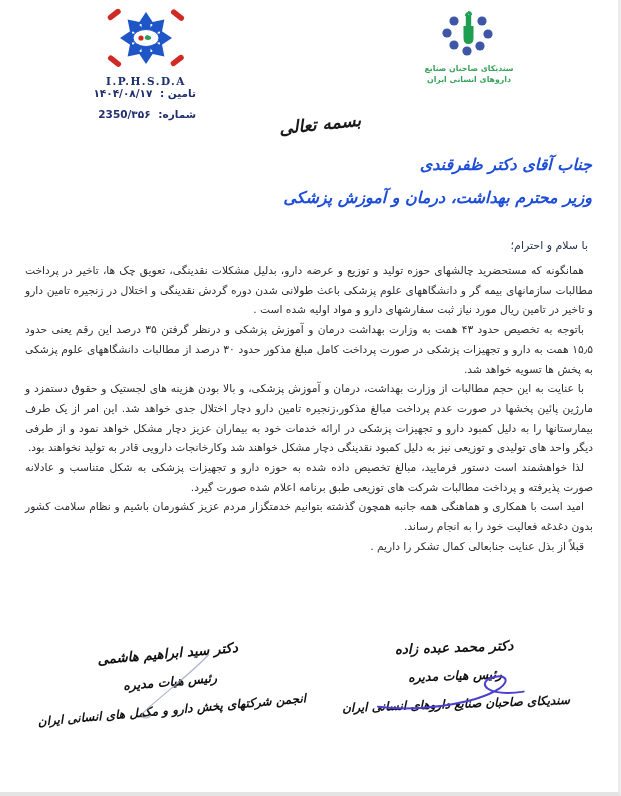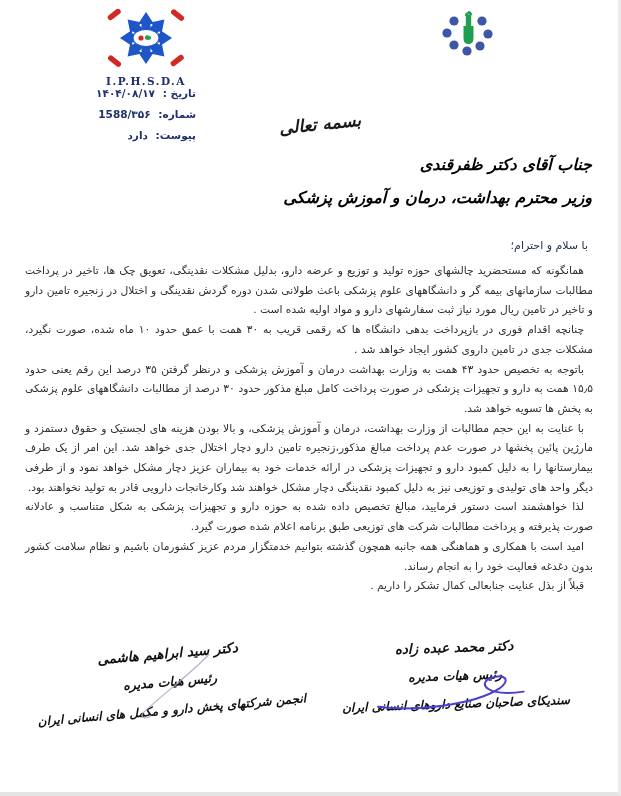--- a/index.html
+++ b/index.html
@@ -32,21 +32,21 @@
     color:#20306e;font-weight:bold;font-size:10.5px;
   }
   .meta-row{height:21px;line-height:21px;white-space:nowrap;}
   .meta-row .val{margin-right:4px;}
   .besmele{
     position:absolute;left:252px;top:114px;width:136px;text-align:center;
     font-size:17px;font-weight:bold;font-style:italic;color:#1a1a1a;
     transform:rotate(-6deg);direction:rtl;
   }
   
-  .recipient{position:absolute;right:26px;top:150px;direction:rtl;color:#000000;}
+  .recipient{position:absolute;right:26px;top:150px;direction:rtl;color:#1d4ed8;}
   .nastaliq{font-style:italic;font-weight:bold;}
   .recipient-name{font-size:16px;line-height:30px;}
   .recipient-title{font-size:16px;line-height:36px;}
   .salutation{
     position:absolute;right:30px;top:239px;direction:rtl;
     font-size:11px;color:#24324f;margin-left:18px;
   }
   
   .body-text{
     position:absolute;left:25px;right:25px;top:261px;
@@ -115,49 +115,48 @@
         <circle cx="73" cy="11" r="4.6"></circle>
       </g>
 
       <g fill="#1d9e50">
         <path d="M59 1 q4 0 4 4 q-4 1 -4 -4 Z"></path>
         <path d="M60 2 q-4 0 -4 4 q4 1 4 -4 Z"></path>
         <rect x="56.8" y="5" width="5.4" height="12"></rect>
         <path d="M54.5 16 h10 v12 q0 6 -5 6 q-5 0 -5 -6 Z"></path>
       </g>
     </svg>
+    <div class="org-lines">
+      <div>سندیکای صاحبان صنایع</div>
+      <div>داروهای انسانی ایران</div>
+    </div>
   </div>
 
   <div class="meta">
     <div class="meta-row">
-      <span>تاریخ :</span>
+      <span>تامین :</span>
       <span class="val">۱۴۰۴/۰۸/۱۷</span>
     </div>
     <div class="meta-row">
       <span>شماره:</span>
-      <span class="val">1588/۳۵۶</span>
-    </div>
-    <div class="meta-row">
-      <span>پیوست:</span>
-      <span class="val">دارد</span>
+      <span class="val">2350/۳۵۶</span>
     </div>
   </div>
 
   <div class="besmele">بسمه تعالی</div>
 
   <div class="recipient">
     <div class="recipient-name nastaliq">جناب آقای دکتر ظفرقندی</div>
     <div class="recipient-title nastaliq">وزیر محترم بهداشت، درمان و آموزش پزشکی</div>
   </div>
 
   <div class="salutation">با سلام و احترام؛</div>
 
   <div class="body-text">
     <p>همانگونه که مستحضرید چالشهای حوزه تولید و توزیع و عرضه دارو، بدلیل مشکلات نقدینگی، تعویق چک ها، تاخیر در پرداخت مطالبات سازمانهای بیمه گر و دانشگاههای علوم پزشکی باعث طولانی شدن دوره گردش نقدینگی و اختلال در زنجیره تامین دارو و تاخیر در تامین ریال مورد نیاز ثبت سفارشهای دارو و مواد اولیه شده است .</p>
-    <p>چنانچه اقدام فوری در بازپرداخت بدهی دانشگاه ها که رقمی قریب به ۳۰ همت با عمق حدود ۱۰ ماه شده، صورت نگیرد، مشکلات جدی در تامین داروی کشور ایجاد خواهد شد .</p>
     <p>باتوجه به تخصیص حدود ۴۳ همت به وزارت بهداشت درمان و آموزش پزشکی و درنظر گرفتن ۳۵ درصد این رقم یعنی حدود ۱۵٫۵ همت به دارو و تجهیزات پزشکی در صورت پرداخت کامل مبلغ مذکور حدود ۳۰ درصد از مطالبات دانشگاههای علوم پزشکی به پخش ها تسویه خواهد شد.</p>
     <p>با عنایت به این حجم مطالبات از وزارت بهداشت، درمان و آموزش پزشکی، و بالا بودن هزینه های لجستیک و حقوق دستمزد و مارژین پائین پخشها در صورت عدم پرداخت مبالغ مذکور،زنجیره تامین دارو دچار اختلال جدی خواهد شد. این امر از یک طرف بیمارستانها را به دلیل کمبود دارو و تجهیزات پزشکی در ارائه خدمات خود به بیماران عزیز دچار مشکل خواهد نمود و از طرفی دیگر واحد های تولیدی و توزیعی نیز به دلیل کمبود نقدینگی دچار مشکل خواهند شد وکارخانجات دارویی قادر به تولید نخواهند بود.</p>
     <p>لذا خواهشمند است دستور فرمایید، مبالغ تخصیص داده شده به حوزه دارو و تجهیزات پزشکی به شکل متناسب و عادلانه صورت پذیرفته و پرداخت مطالبات  شرکت های توزیعی طبق برنامه اعلام شده صورت گیرد.</p>
     <p>امید است با همکاری و هماهنگی همه جانبه همچون گذشته بتوانیم خدمتگزار مردم عزیز کشورمان باشیم و نظام سلامت کشور بدون دغدغه فعالیت خود را به انجام رساند.</p>
     <p>قبلاً از بذل عنایت جنابعالی کمال تشکر را داریم .</p>
   </div>
 
   <div class="sig sig-right">
     <div class="sig-name nastaliq">دکتر محمد عبده زاده</div>
     <div class="sig-role nastaliq">رئیس هیات مدیره</div>

